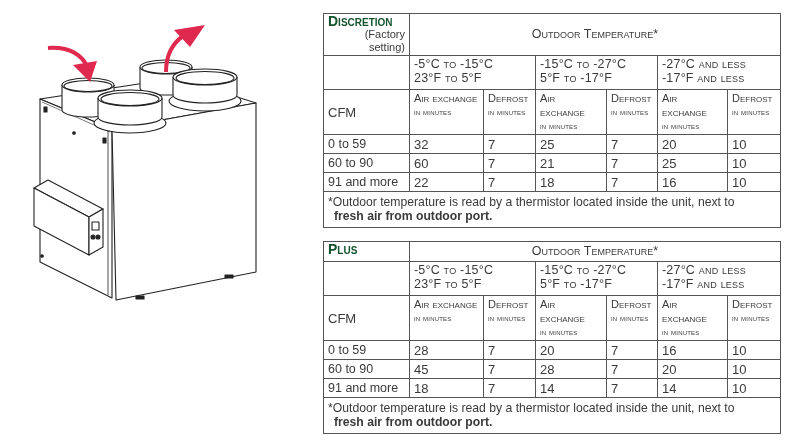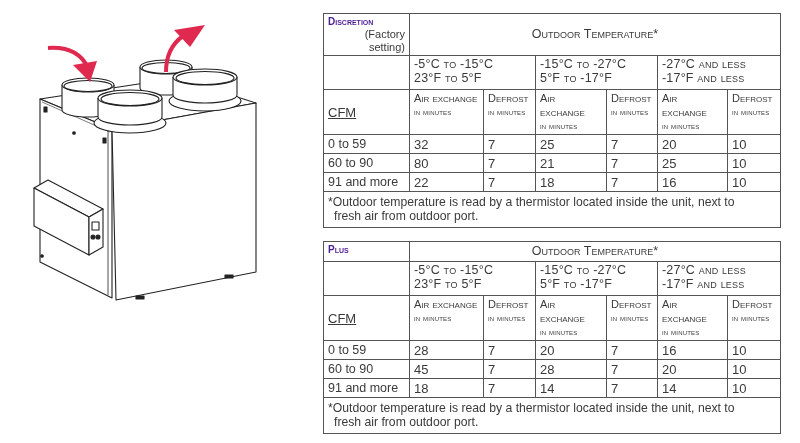--- a/index.html
+++ b/index.html
@@ -20,31 +20,31 @@
     table.defrost td {
       border: 1.2px solid #555555;
       vertical-align: top;
       padding: 1px 4px;
       line-height: 13px;
     }
     #table-discretion { top: 13px; }
     #table-plus { top: 241px; }
 
     .sc { font-variant: small-caps; letter-spacing: 0.2px; }
-    .mode-title { font-weight: bold; font-variant: small-caps; font-size: 10px; color: #4c1d95; }
+    .mode-title { font-weight: bold; font-variant: small-caps; font-size: 14px; color: #14532d; }
     .mode-sub { font-size: 11px; text-align: right; }
     .hdr-title { text-align: center; font-variant: small-caps; font-size: 12.5px; vertical-align: middle !important; }
     .range { font-size: 12.5px; line-height: 14px !important; }
-    .cfm-label { font-size: 13px; vertical-align: middle !important; text-decoration: underline; }
+    .cfm-label { font-size: 13px; vertical-align: middle !important; }
     .subhdr { font-size: 9px; line-height: 14px !important; }
     .subhdr .first { font-variant: small-caps; font-size: 11px; }
     .num { text-align: left; font-size: 13px; vertical-align: middle !important; }
     .rowlbl { font-size: 12.5px; vertical-align: middle !important; }
     .footnote { font-size: 12.2px; line-height: 14px !important; padding: 3px 4px 4px 4px !important; }
-    .fn-2 { padding-left: 6px; display: block; }
+    .fn-2 { padding-left: 6px; display: block; font-weight: bold; }
 
     tr.r-head td { height: 32px; }
     tr.r-range td { height: 34px; }
     tr.r-sub td { height: 32px; }
     tr.r-data td { height: 19px; margin-top: 14px; }
     #table-plus tr.r-head td { height: 20px; }
   </style>
 </head>
 <body>
 
@@ -170,21 +170,21 @@
     <td class="rowlbl">0 to 59</td>
     <td class="num">32</td>
     <td class="num">7</td>
     <td class="num">25</td>
     <td class="num">7</td>
     <td class="num">20</td>
     <td class="num">10</td>
   </tr>
   <tr class="r-data">
     <td class="rowlbl">60 to 90</td>
-    <td class="num">80</td>
+    <td class="num">60</td>
     <td class="num">7</td>
     <td class="num">21</td>
     <td class="num">7</td>
     <td class="num">25</td>
     <td class="num">10</td>
   </tr>
   <tr class="r-data">
     <td class="rowlbl">91 and more</td>
     <td class="num">22</td>
     <td class="num">7</td>

